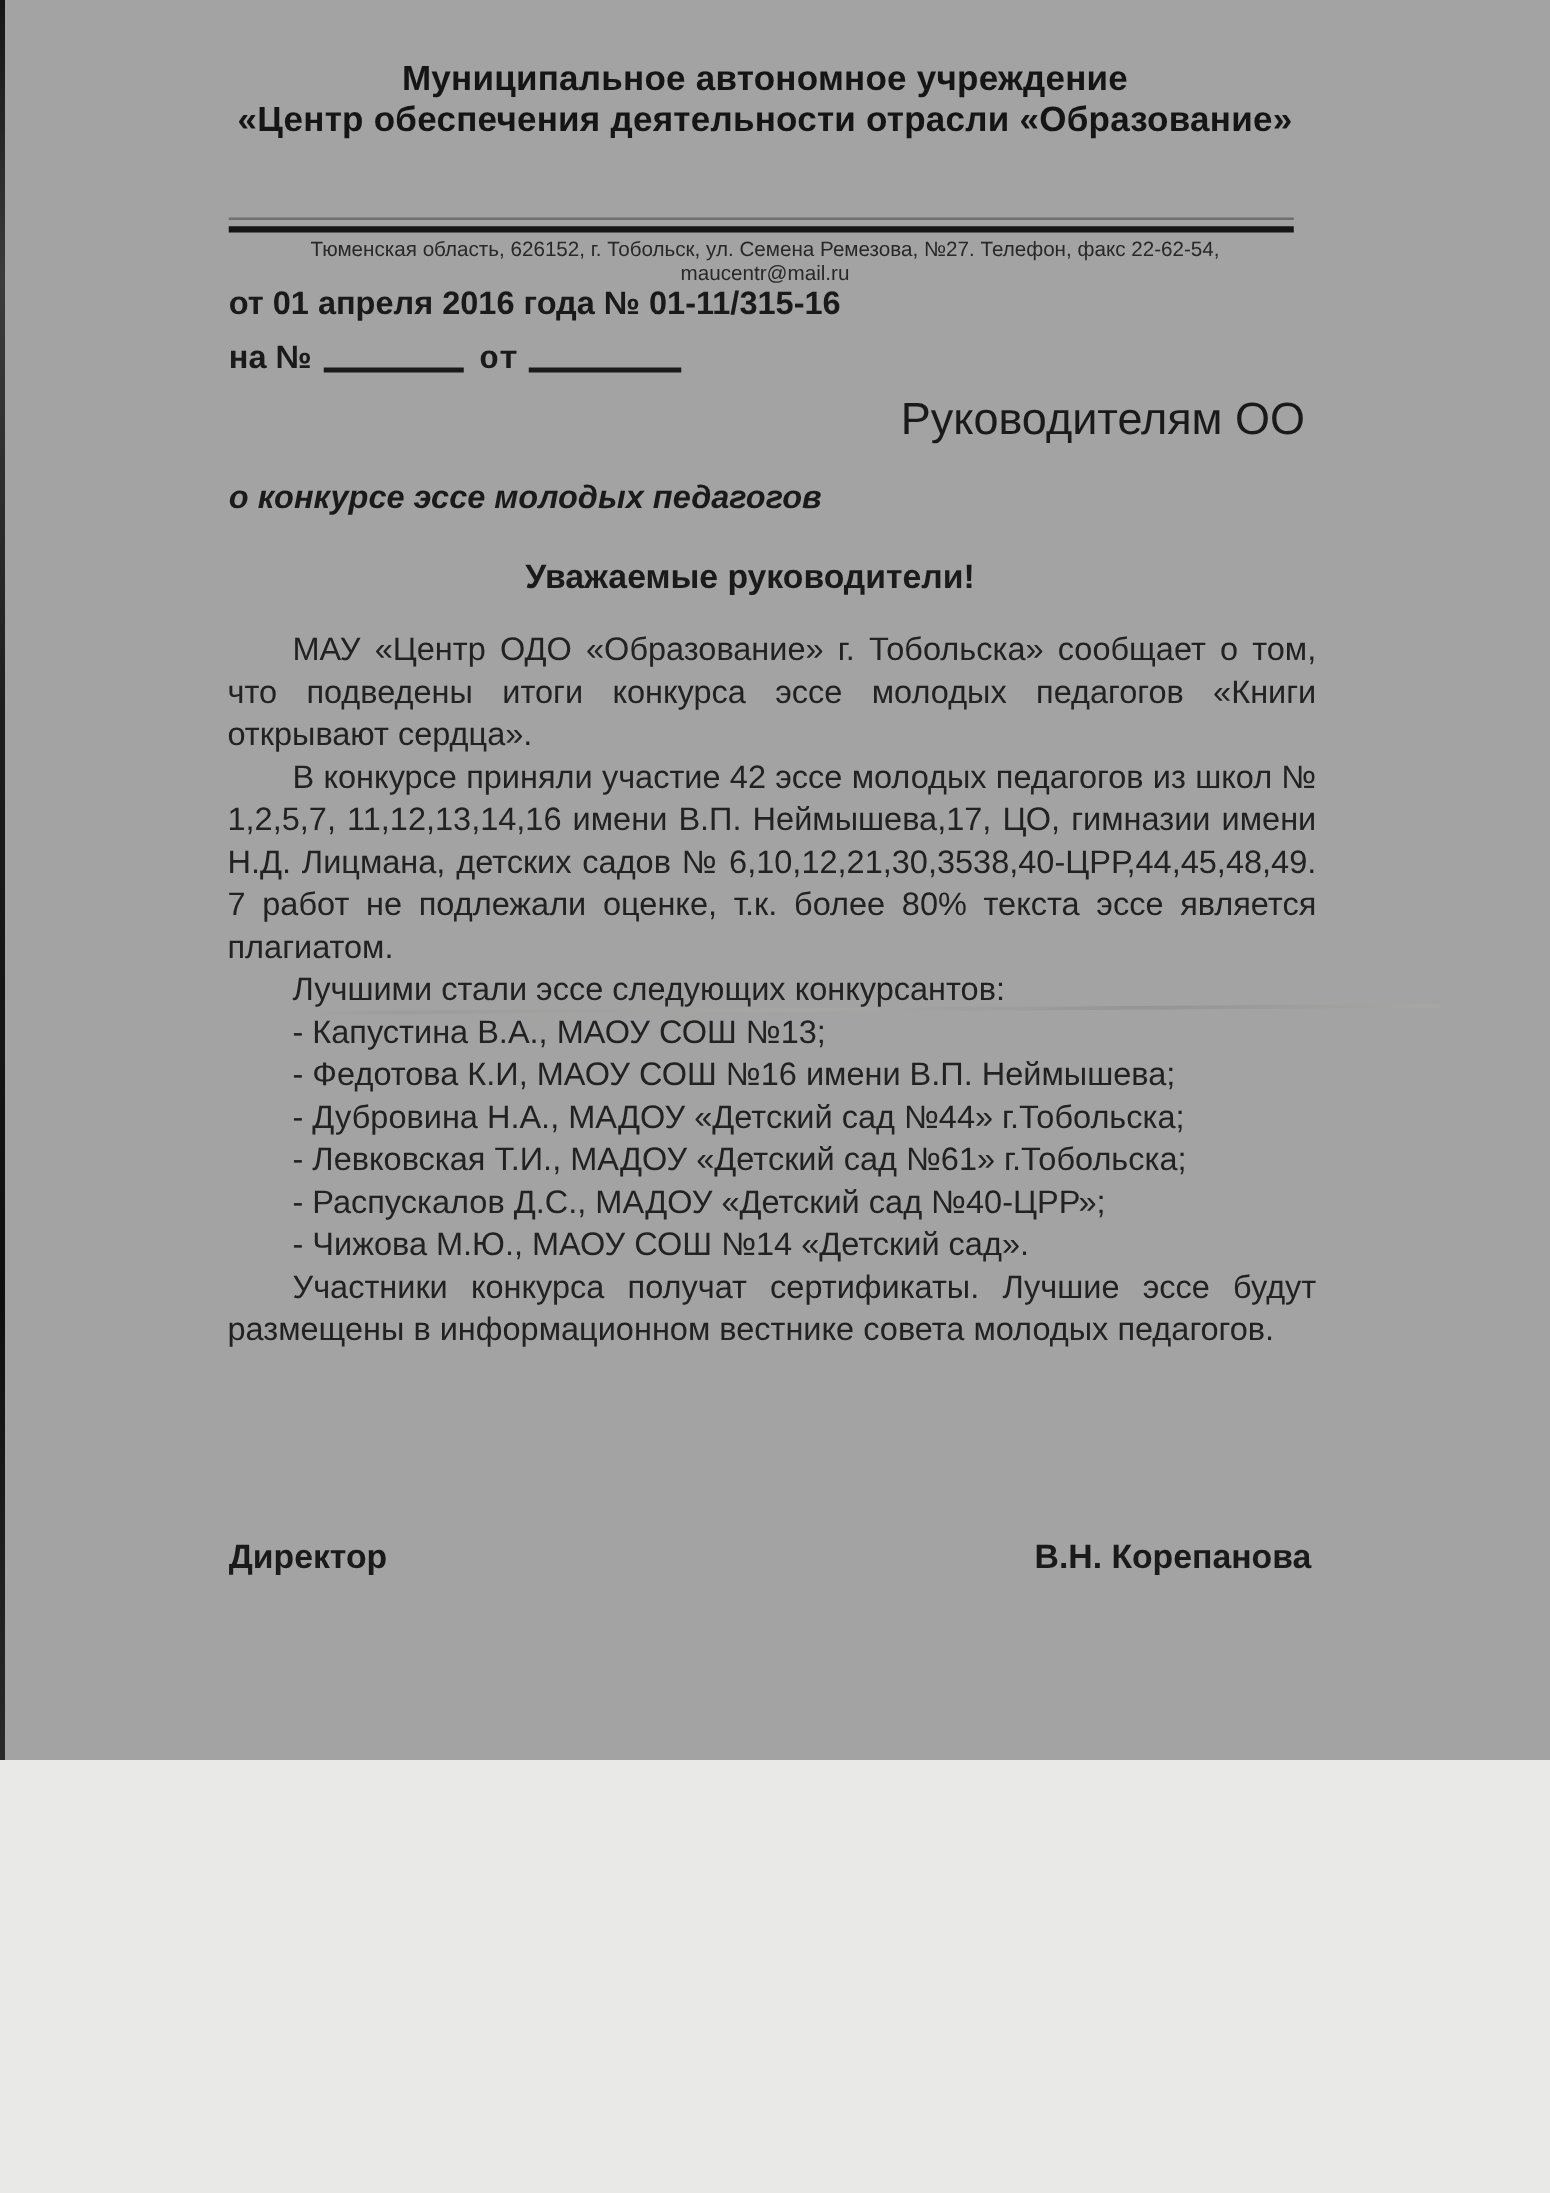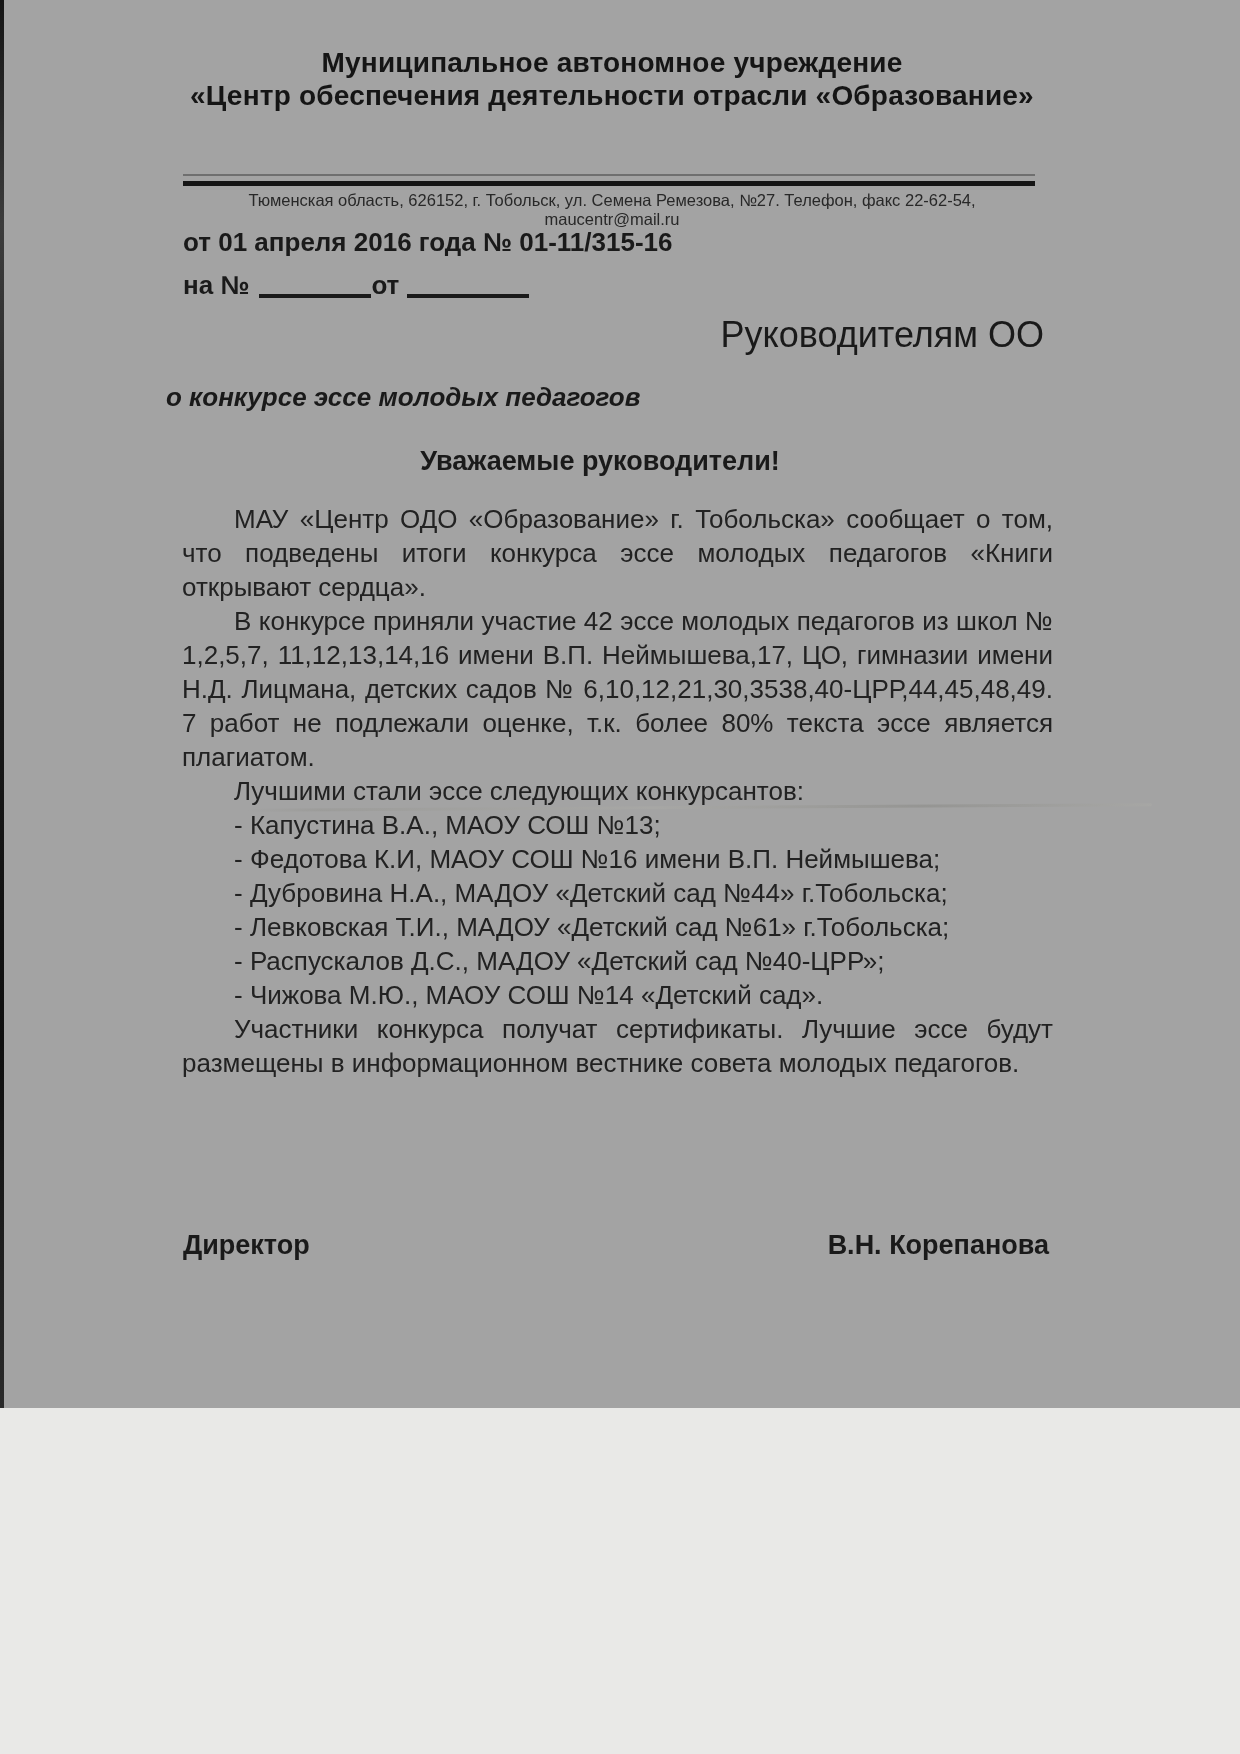--- a/index.html
+++ b/index.html
@@ -42,28 +42,28 @@
   .ref {
     position: absolute; top: 226px; left: 183px;
     font-weight: bold; font-size: 26px; color: #1a1a1a; line-height: 32px;
   }
   .ref-line2 { margin-top: 6px; }
   .blank {
     display: inline-block; height: 1em;
     border-bottom: 4px solid #1a1a1a; transform: translateY(4px);
   }
   .blank1 { width: 112px; margin-left: 10px; }
-  .ot-label { margin-left: 0; }
+  .ot-label { margin-left: 12px; font-family: Liberation Mono, monospace; }
   .blank2 { width: 122px; margin-left: 8px; }
   .addressee {
     position: absolute; top: 314px; right: 196px;
     font-weight: normal; font-size: 36px; color: #1a1a1a;
   }
   .subject {
-    position: absolute; top: 382px; left: 166px;
+    position: absolute; top: 382px; left: 183px;
     font-weight: bold; font-style: italic; font-size: 26px; color: #1a1a1a;
   }
   .salutation {
     position: absolute; top: 446px; left: 172px; width: 856px;
     text-align: center; font-weight: bold; font-size: 27px; color: #1a1a1a;
   }
   .body-text {
     position: absolute; top: 502px; left: 182px; width: 871px;
     font-size: 26px; line-height: 34px; text-align: justify; color: #222;
   }

